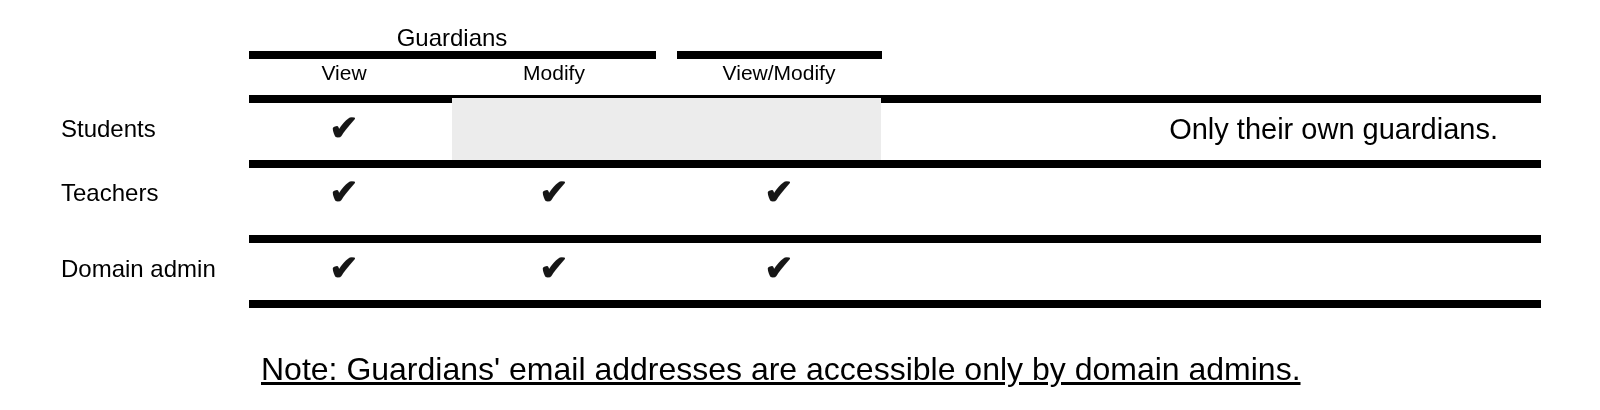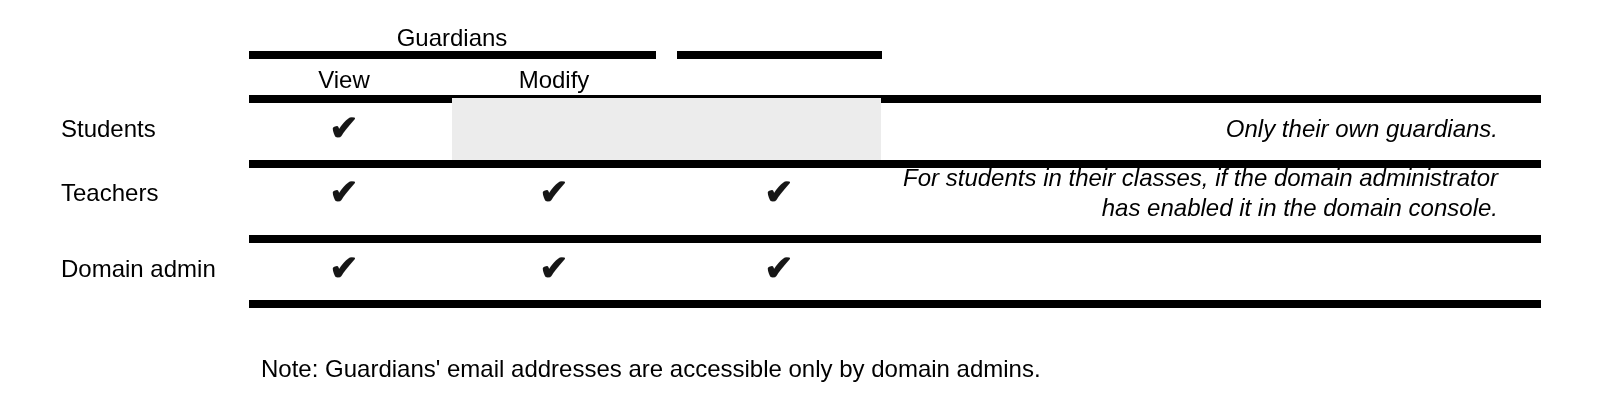--- a/index.html
+++ b/index.html
@@ -19,22 +19,22 @@
   .group-label {
     top: 16px; height: 28px; line-height: 28px;
     font-size: 24px; text-align: center;
     transform: translateX(-50%);
     white-space: nowrap;
   }
   .group-underline { top: 47px; height: 3px; background: #000; }
 
   
   .col-header {
-    top: 58px; height: 27px; line-height: 27px;
-    font-size: 24px; 
+    top: 51px; height: 27px; line-height: 27px;
+    font-size: 21px; 
     transform: translateX(-50%);
     white-space: nowrap;
   }
 
   
   .hline { left: 245px; width: 1292px; height: 3px; background: #000; }
 
   
   .row { left: 0; width: 1600px; }
   .row-label {
@@ -48,59 +48,59 @@
     font-size: 35px; font-weight: bold;
     color: #161616; line-height: 1;
   }
   .disabled-cell {
     left: 448px; top: 0; width: 429px; height: 100%;
     background: #ececec;
   }
   .note {
     left: 878px; top: 50%; transform: translateY(-50%);
     width: 620px;
-    font-size: 24px; line-height: 30px; font-style: italic;
+    font-size: 29px; line-height: 30px;
   }
 
   .footnote {
     left: 253px; top: 347px; height: 28px; line-height: 28px;
-    font-size: 24px; white-space: nowrap;
+    font-size: 32px; white-space: nowrap; text-decoration: underline;
   }
 </style>
 </head>
 <body>
 
 <div class="page">
 
   <div class="abs group-label" style="left:448px">Guardians</div>
 
   <div class="abs group-underline" style="left:245px; width:407px"></div>
   <div class="abs group-underline" style="left:673px; width:205px"></div>
 
   <div class="abs col-header" style="left:340px">View</div>
   <div class="abs col-header" style="left:550px">Modify</div>
+  <div class="abs col-header" style="left:775px">View/Modify</div>
 
   <div class="abs hline" style="top:91px"></div>
   <div class="abs hline" style="top:156px"></div>
   <div class="abs hline" style="top:231px"></div>
   <div class="abs hline" style="top:296px"></div>
 
   <div class="abs row" style="top:94px; height:62px">
     <div class="abs disabled-cell"></div>
     <div class="abs row-label">Students</div>
     <div class="abs check" style="left:340px">✔</div>
     <div class="abs note">Only their own guardians.</div>
   </div>
 
   <div class="abs row" style="top:159px; height:60px">
     <div class="abs row-label">Teachers</div>
     <div class="abs check" style="left:340px">✔</div>
     <div class="abs check" style="left:550px">✔</div>
     <div class="abs check" style="left:775px">✔</div>
-    <div class="abs note">For students in their classes, if the domain administrator has enabled it in the domain console.</div>
   </div>
 
   <div class="abs row" style="top:226px; height:78px">
     <div class="abs row-label">Domain admin</div>
     <div class="abs check" style="left:340px">✔</div>
     <div class="abs check" style="left:550px">✔</div>
     <div class="abs check" style="left:775px">✔</div>
   </div>
 
   <div class="abs footnote">Note: Guardians' email addresses are accessible only by domain admins.</div>

